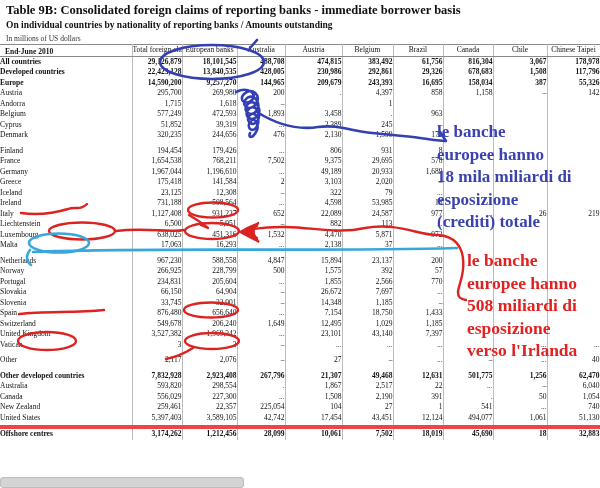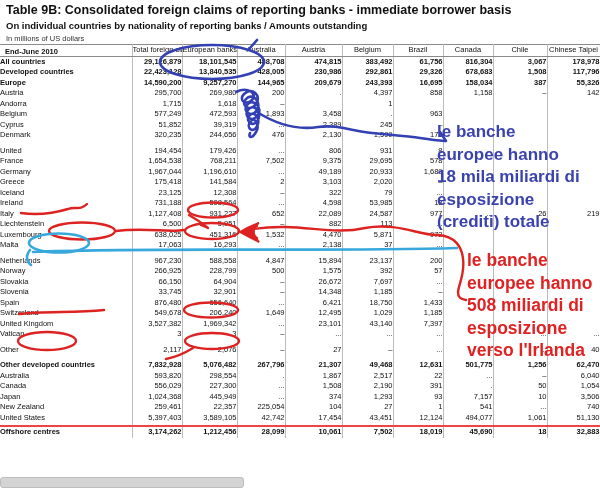--- a/index.html
+++ b/index.html
@@ -1,37 +1,37 @@
 <!DOCTYPE html>
 <html style="--pen-blue: #3340b4; --pen-cyan: #38a8dc; --pen-red: #dd2222; --note-blue: #3a42b0; --note-red: #e02222;"><head>
 <meta charset="utf-8">
 <style>
   html,body{margin:0;padding:0;background:#fff;}
   .page{position:relative;width:600px;height:488px;background:#ffffff;overflow:hidden;
-        font-family:Liberation Sans, sans-serif;color:#111;}
+        font-family:Liberation Serif, serif;color:#111;}
   .title{position:absolute;left:6px;top:3px;font-size:12.5px;font-weight:bold;white-space:nowrap;}
   .subtitle{position:absolute;left:6px;top:20px;font-size:9.5px;font-weight:bold;white-space:nowrap;}
   .unit-note{position:absolute;left:6px;top:34px;font-size:7.5px;color:#333;}
 
   table.data{position:absolute;left:0;top:44px;width:600px;border-collapse:collapse;table-layout:fixed;}
   table.data th, table.data td{
     padding:0;font-size:7.5px;line-height:10.5px;height:10.5px;
     border-right:1px solid #bcbcbc;overflow:hidden;white-space:nowrap;font-weight:normal;}
   thead th{border-top:1px solid #8a8a8a;border-bottom:1px solid #8a8a8a;height:40px;
     vertical-align:middle;text-align:center;font-weight:bold;white-space:pre-line;line-height:9.5px;}
   th.corner{position:relative;}
   .corner-period{position:absolute;left:5px;top:2px;font-size:7.5px;font-weight:bold;}
   .corner-axis{position:absolute;left:5px;bottom:16px;font-size:12px;font-weight:bold;}
   td.num{text-align:right;padding-right:3px;}
   td.label{text-align:left;}
   .lvl0{padding-left:5px;}  .lvl1{padding-left:15px;}  .lvl2{padding-left:24px;}
   tr.bold td{font-weight:bold;}
   tr.spacer td{height:5px;line-height:5px;font-size:1px;}
   tr.spacer.sp2 td{height:2px;line-height:2px;}
-  tr.section-top td{border-top:2px solid #ef4444;}
+  tr.section-top td{border-top:4px solid #ef4444;}
 
   .pen-layer{position:absolute;left:0;top:0;width:600px;height:488px;z-index:6;pointer-events:none;}
   .stroke-blue{stroke:var(--pen-blue);fill:none;stroke-linecap:round;stroke-width:2.6;}
   .stroke-cyan{stroke:var(--pen-cyan);fill:none;stroke-linecap:round;stroke-width:2.6;}
   .stroke-red{stroke:var(--pen-red);fill:none;stroke-linecap:round;stroke-width:2.4;}
   .fill-red{fill:var(--pen-red);stroke:var(--pen-red);stroke-width:2;}
 
   .note{position:absolute;z-index:5;font-weight:bold;white-space:nowrap;}
   #blue-note{left:437px;top:121px;font-size:17px;line-height:22.5px;color:var(--note-blue);}
   #red-note{left:467px;top:249px;font-size:17.5px;line-height:22.5px;color:var(--note-red);}
@@ -185,21 +185,21 @@
           <td></td>
           <td></td>
           <td></td>
           <td></td>
           <td></td>
           <td></td>
           <td></td>
           <td></td>
         </tr>
         <tr>
-          <td class="label lvl2">United</td>
+          <td class="label lvl2">Finland</td>
           <td class="num">194,454</td>
           <td class="num">179,426</td>
           <td class="num">...</td>
           <td class="num">806</td>
           <td class="num">931</td>
           <td class="num">8</td>
           <td class="num"></td>
           <td class="num"></td>
           <td class="num"></td>
         </tr>
@@ -341,20 +341,32 @@
           <td class="num">228,799</td>
           <td class="num">500</td>
           <td class="num">1,575</td>
           <td class="num">392</td>
           <td class="num">57</td>
           <td class="num"></td>
           <td class="num"></td>
           <td class="num"></td>
         </tr>
         <tr>
+          <td class="label lvl2">Portugal</td>
+          <td class="num">234,831</td>
+          <td class="num">205,604</td>
+          <td class="num">...</td>
+          <td class="num">1,855</td>
+          <td class="num">2,566</td>
+          <td class="num">770</td>
+          <td class="num"></td>
+          <td class="num"></td>
+          <td class="num"></td>
+        </tr>
+        <tr>
           <td class="label lvl2">Slovakia</td>
           <td class="num">66,150</td>
           <td class="num">64,904</td>
           <td class="num">–</td>
           <td class="num">26,672</td>
           <td class="num">7,697</td>
           <td class="num">...</td>
           <td class="num"></td>
           <td class="num"></td>
           <td class="num"></td>
@@ -369,21 +381,21 @@
           <td class="num">–</td>
           <td class="num"></td>
           <td class="num"></td>
           <td class="num"></td>
         </tr>
         <tr>
           <td class="label lvl2">Spain</td>
           <td class="num">876,480</td>
           <td class="num">656,640</td>
           <td class="num">...</td>
-          <td class="num">6,421</td>
+          <td class="num">7,154</td>
           <td class="num">18,750</td>
           <td class="num">1,433</td>
           <td class="num"></td>
           <td class="num"></td>
           <td class="num"></td>
         </tr>
         <tr>
           <td class="label lvl2">Switzerland</td>
           <td class="num">549,678</td>
           <td class="num">206,240</td>
@@ -451,21 +463,21 @@
           <td></td>
           <td></td>
           <td></td>
           <td></td>
           <td></td>
           <td></td>
         </tr>
         <tr class="bold">
           <td class="label lvl0">Other developed countries</td>
           <td class="num">7,832,928</td>
-          <td class="num">5,076,482</td>
+          <td class="num">2,923,408</td>
           <td class="num">267,796</td>
           <td class="num">21,307</td>
           <td class="num">49,468</td>
           <td class="num">12,631</td>
           <td class="num">501,775</td>
           <td class="num">1,256</td>
           <td class="num">62,470</td>
         </tr>
         <tr>
           <td class="label lvl2">Australia</td>
@@ -483,32 +495,20 @@
           <td class="label lvl2">Canada</td>
           <td class="num">556,029</td>
           <td class="num">227,300</td>
           <td class="num">...</td>
           <td class="num">1,508</td>
           <td class="num">2,190</td>
           <td class="num">391</td>
           <td class="num">.</td>
           <td class="num">50</td>
           <td class="num">1,054</td>
-        </tr>
-        <tr>
-          <td class="label lvl2">Japan</td>
-          <td class="num">1,024,368</td>
-          <td class="num">445,949</td>
-          <td class="num">...</td>
-          <td class="num">374</td>
-          <td class="num">1,293</td>
-          <td class="num">93</td>
-          <td class="num">7,157</td>
-          <td class="num">10</td>
-          <td class="num">3,506</td>
         </tr>
         <tr>
           <td class="label lvl2">New Zealand</td>
           <td class="num">259,461</td>
           <td class="num">22,357</td>
           <td class="num">225,054</td>
           <td class="num">104</td>
           <td class="num">27</td>
           <td class="num">1</td>
           <td class="num">541</td>

